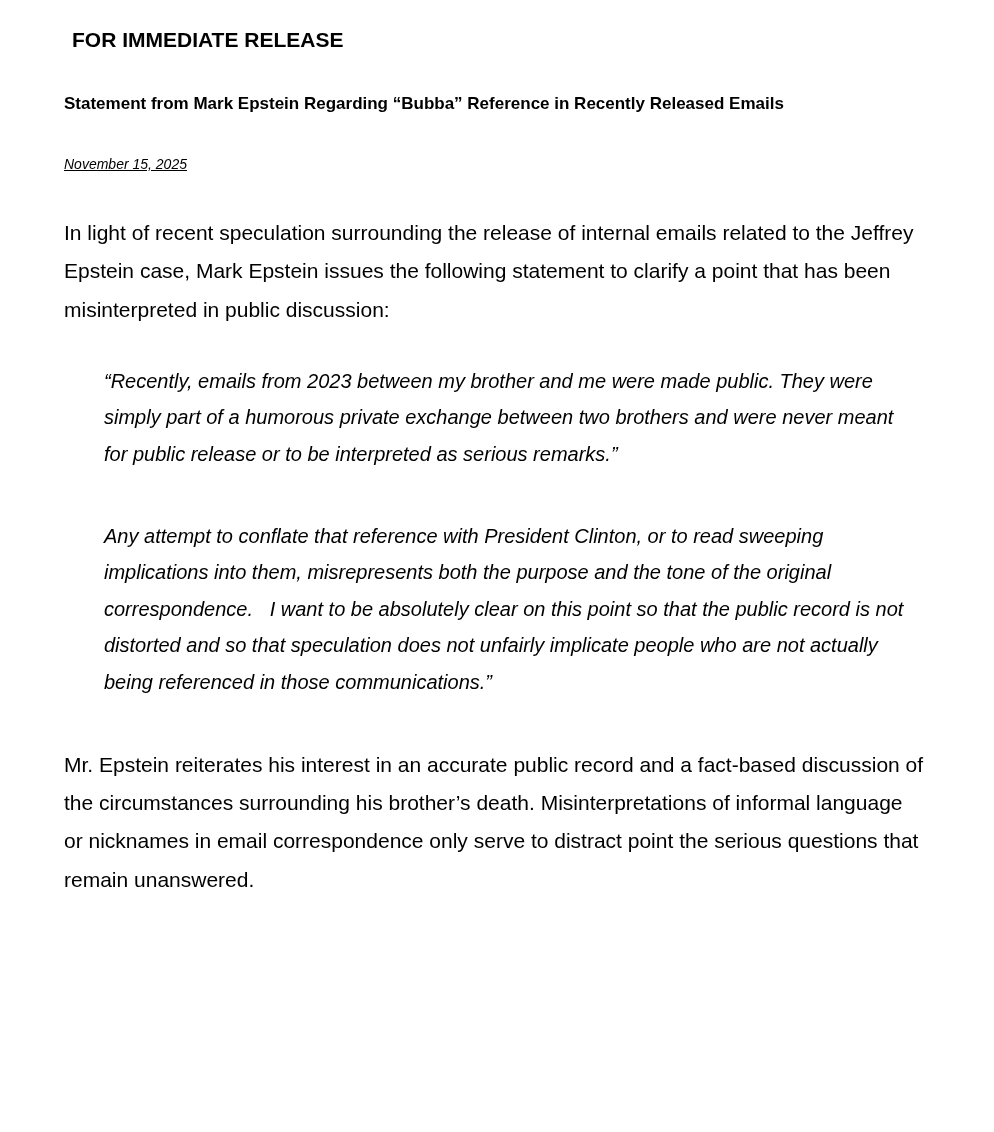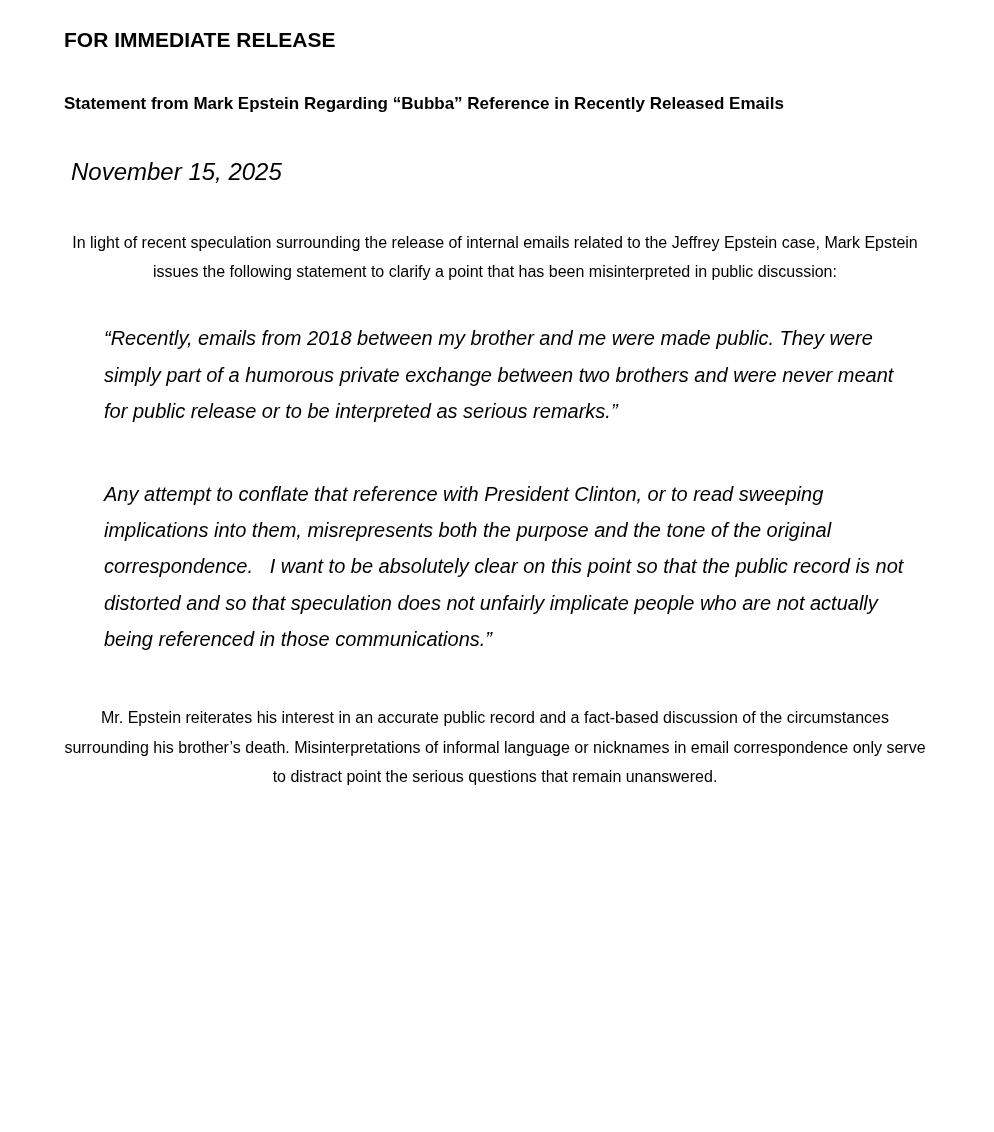--- a/index.html
+++ b/index.html
@@ -15,42 +15,42 @@
   .page {
     box-sizing: border-box;
     width: 994px;
     min-height: 1132px;
     padding: 26px 62px 40px 64px;
     background: #ffffff;
   }
   .release-line {
     font-size: 21px;
     font-weight: bold;
-    margin: 0 0 36px 0;
+    margin: 0 0 36px 8px;
     line-height: 1.3;
   }
   .doc-title {
     font-size: 17px;
     font-weight: bold;
     margin: 0 0 36px 0;
     line-height: 1.72;
     max-width: 820px;
   }
   .doc-date {
-    font-size: 24px;
+    font-size: 14px;
     font-style: italic;
-    margin: 0 0 40px 7px;
+    margin: 0 0 40px 0;
     line-height: 1.4;
+    text-decoration: underline;
   }
   .para {
-    font-size: 16px;
+    font-size: 21px;
     line-height: 1.82;
     margin: 0 0 34px 0;
     max-width: 862px;
-    text-align: center;
   }
   .quote {
     font-size: 20px;
     font-style: italic;
     line-height: 1.82;
     margin: 0 0 46px 40px;
     max-width: 806px;
     white-space: pre-wrap;
   }
   .quote .emph {
@@ -66,20 +66,20 @@
 <div class="page">
 
   <p class="release-line">FOR IMMEDIATE RELEASE</p>
 
   <h1 class="doc-title">Statement from Mark Epstein Regarding “Bubba” Reference in Recently Released Emails</h1>
 
   <p class="doc-date">November 15, 2025</p>
 
   <p class="para">In light of recent speculation surrounding the release of internal emails related to the Jeffrey Epstein case, Mark Epstein issues the following statement to clarify a point that has been misinterpreted in public discussion:</p>
 
-  <p class="quote">“Recently, emails from 2018 between my brother and me were made public. They were simply part of a humorous private exchange between two brothers and were never meant for public release or to be interpreted as serious remarks.”</p>
+  <p class="quote">“Recently, emails from 2023 between my brother and me were made public. They were simply part of a humorous private exchange between two brothers and were never meant for public release or to be interpreted as serious remarks.”</p>
 
 
   <p class="quote">Any attempt to conflate that reference with President Clinton, or to read sweeping implications into them, misrepresents both the purpose and the tone of the original correspondence.   I want to be absolutely clear on this point so that the public record is not distorted and so that speculation does not unfairly implicate people who are not actually being referenced in those communications.”</p>
 
   <p class="para closing">Mr. Epstein reiterates his interest in an accurate public record and a fact-based discussion of the circumstances surrounding his brother’s death. Misinterpretations of informal language or nicknames in email correspondence only serve to distract point the serious questions that remain unanswered.</p>
 
 </div>
 
 </body></html>

